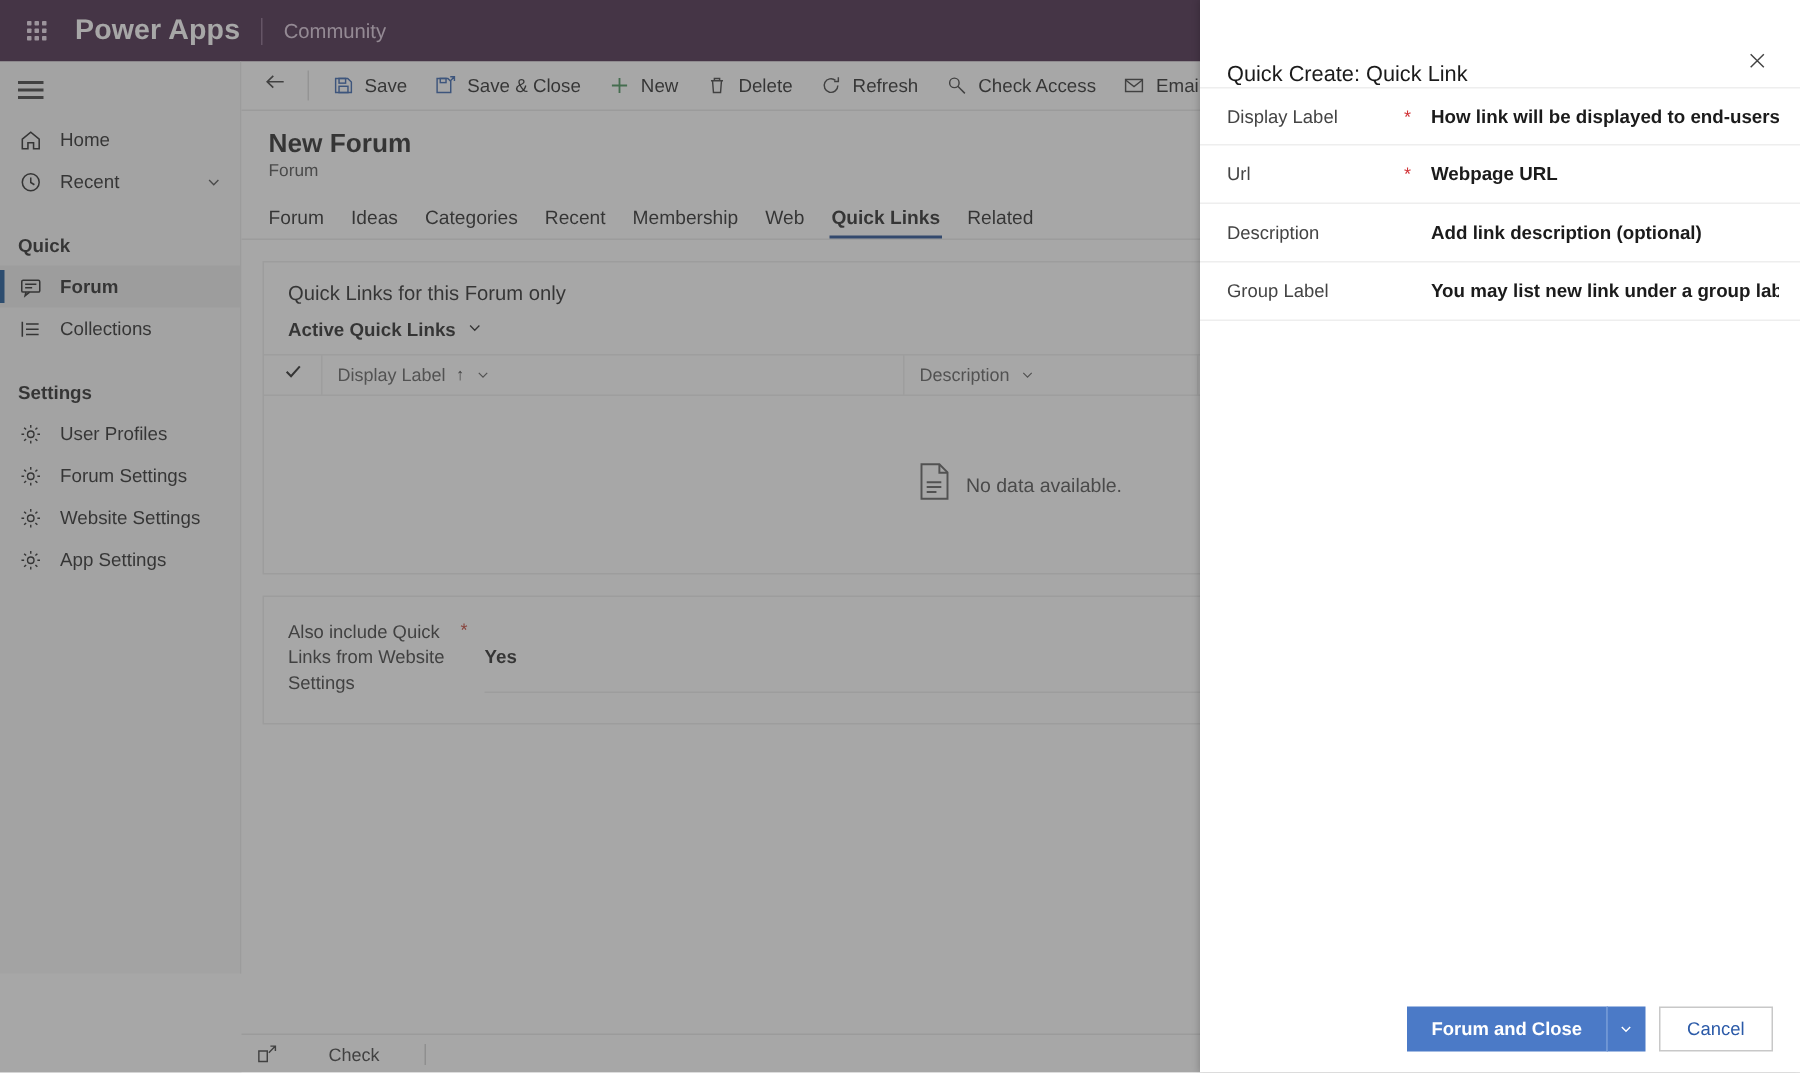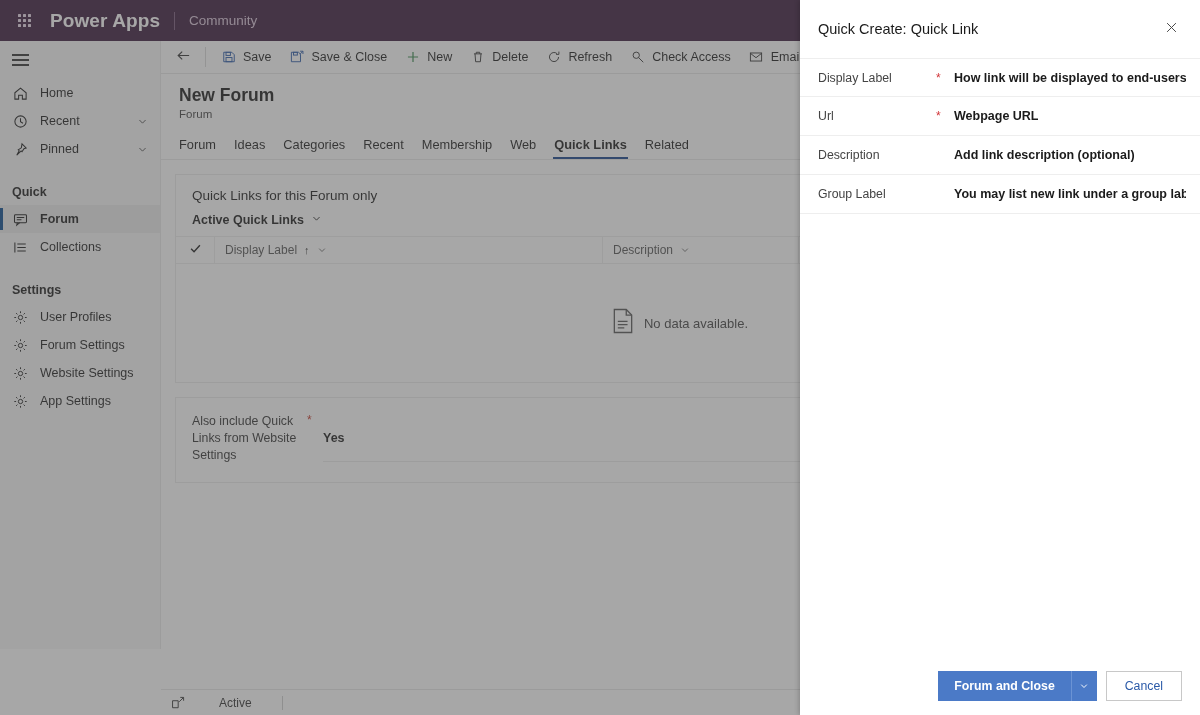--- a/index.html
+++ b/index.html
@@ -175,21 +175,21 @@
   }
 
   
   .panel {
     position: absolute; top: 0; right: 0; width: 400px; height: 715px;
     background: #ffffff; z-index: 60;
     box-shadow: -1px 0 5px rgba(0,0,0,0.22);
     display: flex; flex-direction: column;
   }
   .panel-head {
-    height: 58px; display: flex; align-items: center; padding: 0 14px 0 18px; flex: 0 0 58px;
+    height: 58px; display: flex; align-items: flex-end; padding: 0 14px 0 18px; flex: 0 0 58px;
   }
   .panel-title { font-size: 14.5px; color: #1b1b1b; flex: 1; }
   .panel-close {
     width: 30px; height: 30px; display: flex; align-items: center; justify-content: center;
     cursor: pointer; color: #444;
   }
   .panel-close svg { width: 13px; height: 13px; }
   .panel-body { flex: 1; overflow: hidden; }
   .pf-row {
     display: flex; align-items: center; min-height: 39px;
@@ -273,33 +273,20 @@
           </svg>
       </span>
       <span class="nav-label">Recent</span>
       <span class="nav-chev">
         <svg viewBox="0 0 16 16" fill="none" stroke="currentColor" stroke-width="1.3">
             <path d="M3.5 5.8 8 10.4l4.5-4.6"></path>
           </svg>
       </span>
     </div>
 
-    <div class="nav-item">
-      <span class="nav-ico">
-        <svg viewBox="0 0 16 16" fill="none" stroke="currentColor" stroke-width="1.1">
-            <path d="M9.6 2 14 6.4l-2.3.7-2.1 3.3-.9-.9L4 14l2.6-4.7-1-1 3.3-2.1z"></path>
-          </svg>
-      </span>
-      <span class="nav-label">Pinned</span>
-      <span class="nav-chev">
-        <svg viewBox="0 0 16 16" fill="none" stroke="currentColor" stroke-width="1.3">
-            <path d="M3.5 5.8 8 10.4l4.5-4.6"></path>
-          </svg>
-      </span>
-    </div>
 
     <div class="nav-gap"></div>
     <div class="nav-group">Quick</div>
 
     <div class="nav-item selected">
       <span class="nav-ico">
         <svg viewBox="0 0 16 16" fill="none" stroke="currentColor" stroke-width="1.1">
             <rect x="1.6" y="3" width="12.8" height="8.4" rx="1"></rect>
             <path d="M4 5.8h8M4 8.3h5"></path>
             <path d="M4.6 11.4 4 14l3.2-2.6"></path>
@@ -545,21 +532,21 @@
       </div>
     </div>
 
     <div class="statusbar">
       <span class="sb-ico">
         <svg viewBox="0 0 16 16" fill="none" stroke="currentColor" stroke-width="1.1">
             <path d="M1.8 5.4h6.4v8H1.8z"></path>
             <path d="M10.6 1.6h3.8v3.8M14.2 1.8 9.4 6.6"></path>
           </svg>
       </span>
-      <span class="sb-text">Active</span>
+      <span class="sb-text">Check</span>
       <span class="sb-divider"></span>
     </div>
   </div>
 
   <div class="dim"></div>
 
   <div class="panel">
     <div class="panel-head">
       <div class="panel-title">Quick Create: Quick Link</div>
       <div class="panel-close">

